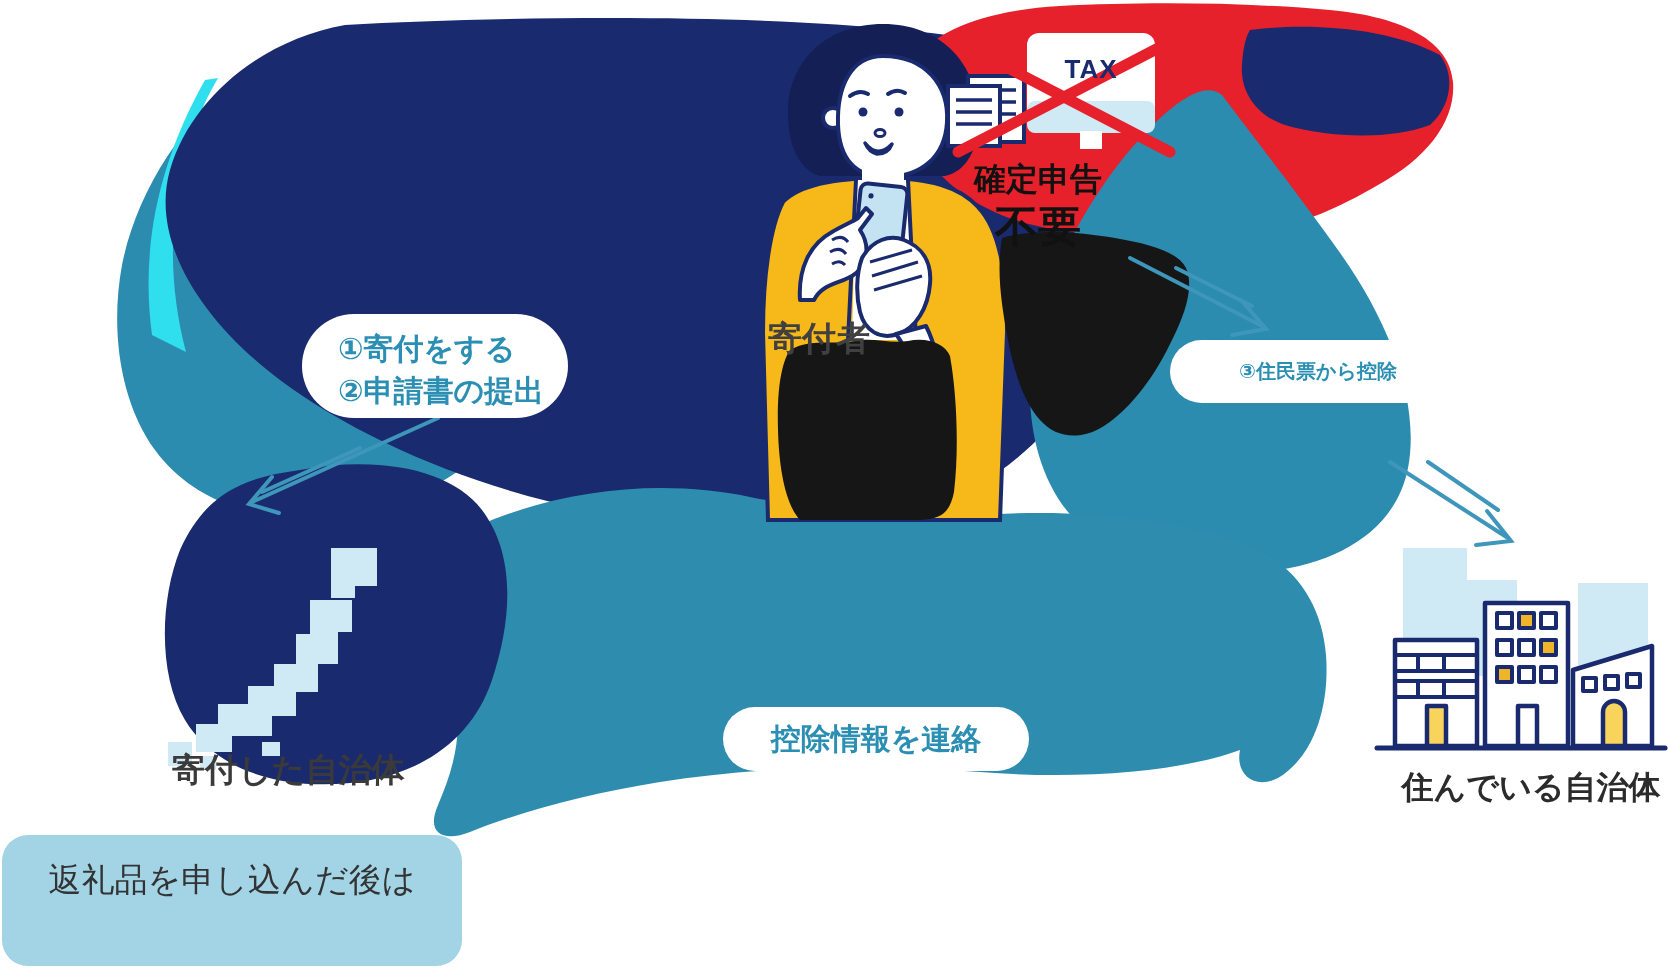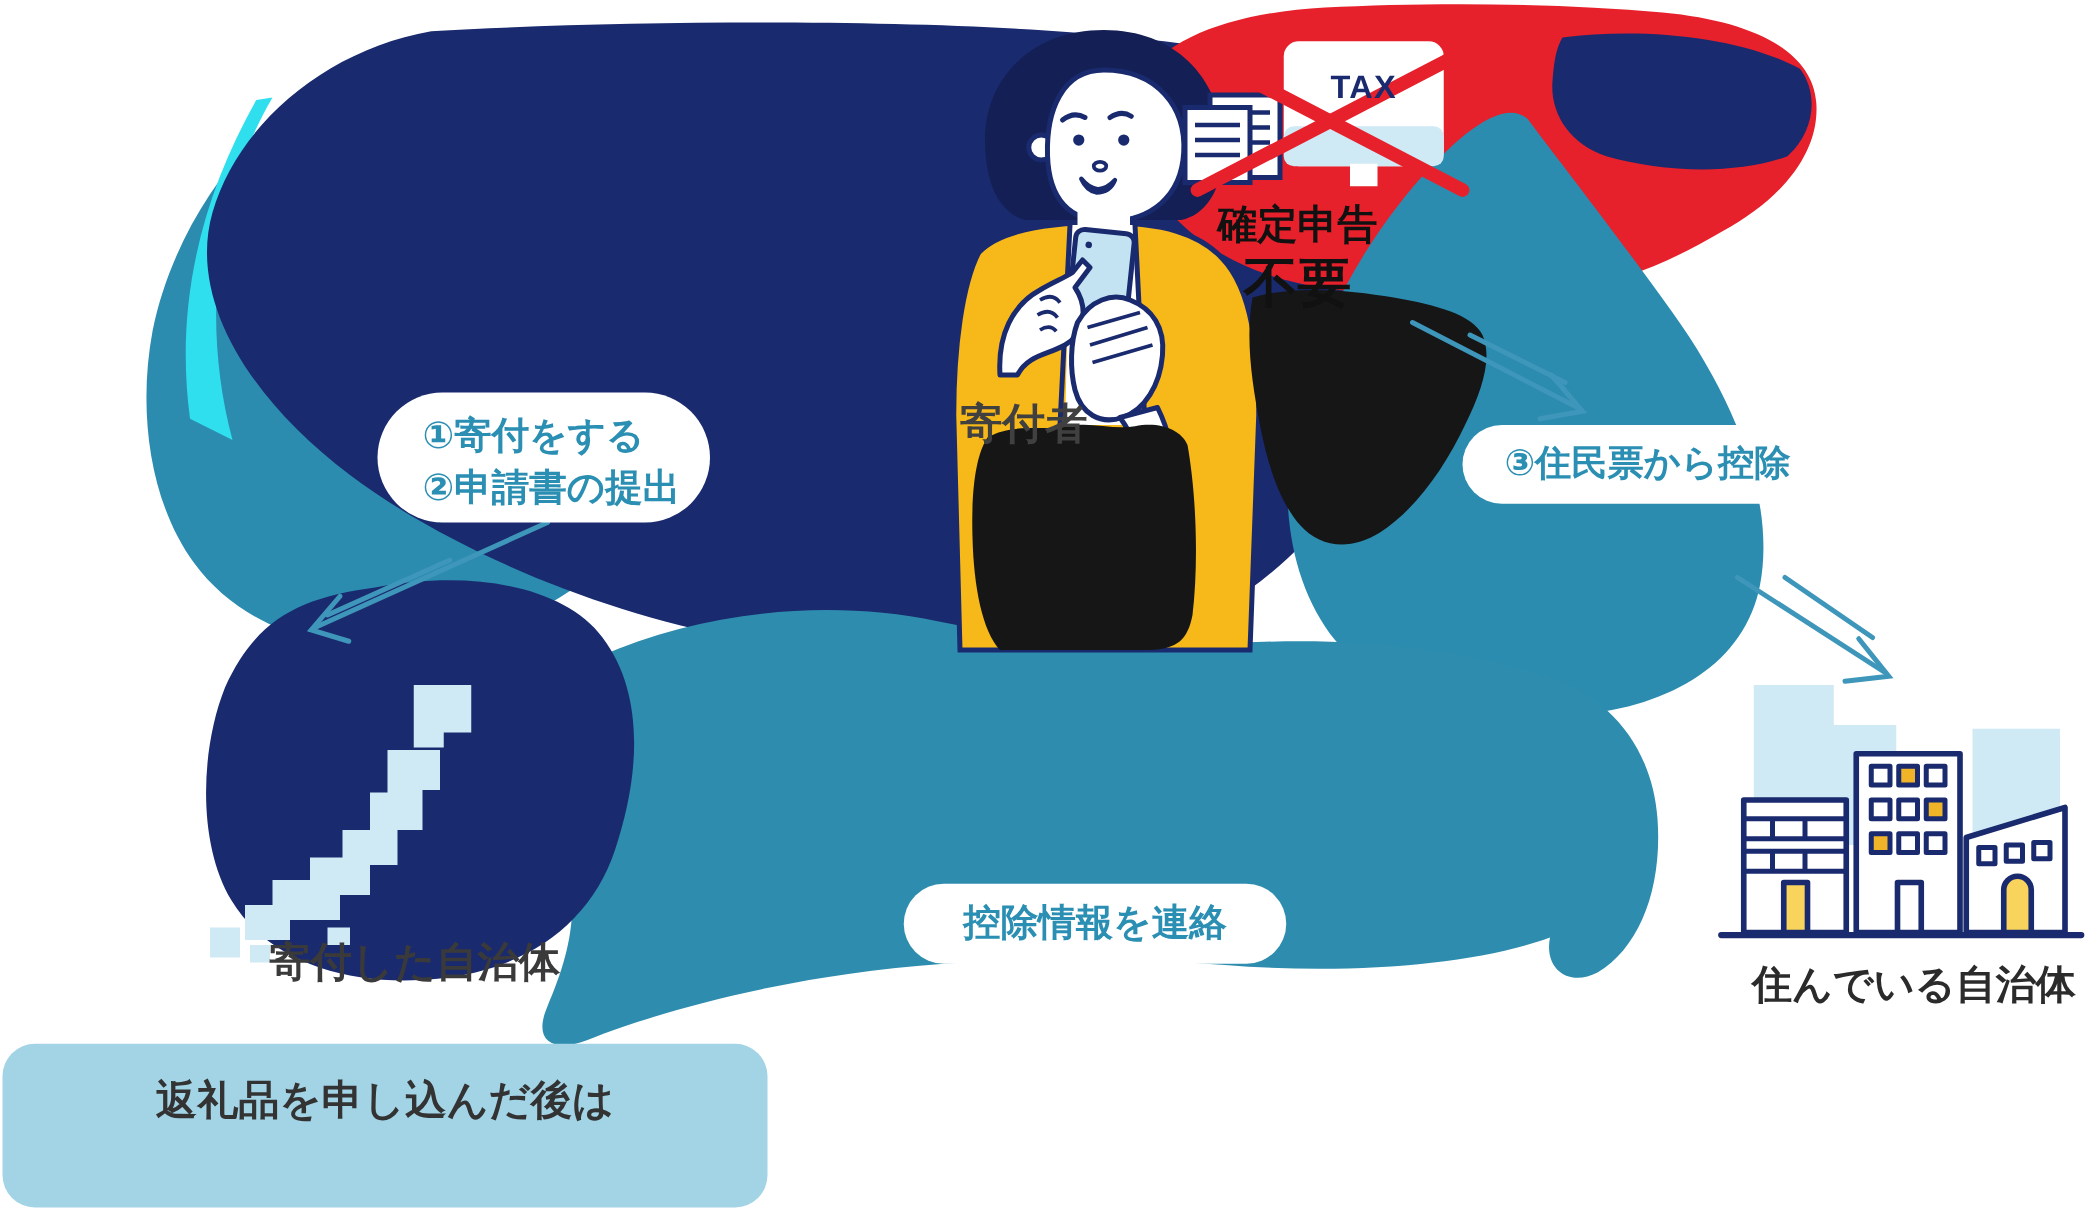--- a/index.html
+++ b/index.html
@@ -8,32 +8,32 @@
     font-family:"Liberation Sans","DejaVu Sans",sans-serif;
   }
   .scene{position:absolute;left:0;top:0;width:1680px;height:970px;}
   .abs{position:absolute;}
   .pill{
     position:absolute;background:#ffffff;border-radius:52px;
     color:#2a8fb3;font-weight:bold;box-sizing:border-box;
   }
   .pill .ln{white-space:nowrap;}
   .pill-left{left:302px;top:314px;width:266px;height:104px;padding:14px 0 0 36px;font-size:30px;line-height:42px;}
-  .pill-right{left:1170px;top:340px;width:296px;height:63px;border-radius:34px;font-size:29px;line-height:63px;text-align:center;}
+  .pill-right{left:1170px;top:340px;width:296px;height:63px;border-radius:34px;font-size:20px;line-height:63px;text-align:center;}
   .pill-bottom{left:723px;top:707px;width:306px;height:64px;border-radius:34px;font-size:30px;line-height:64px;text-align:center;}
   .dark-label{position:absolute;font-weight:bold;color:#111;white-space:nowrap;}
   .donor-label{left:768px;top:316px;width:140px;font-size:34px;text-align:left;color:#404040;}
   .taxnote1{left:958px;top:158px;width:160px;font-size:32px;text-align:center;}
   .taxnote2{left:958px;top:198px;width:160px;font-size:43px;text-align:center;}
-  .map-label{left:172px;top:748px;width:276px;font-size:33px;text-align:right;color:#3a3a3a;}
+  .map-label{left:172px;top:748px;width:276px;font-size:33px;text-align:left;color:#3a3a3a;}
   .bld-label{left:1392px;top:766px;width:278px;font-size:32px;text-align:center;color:#2b2b2b;}
   .tax-word{left:1059px;top:54px;width:64px;font-size:26px;font-weight:bold;color:#1a2a6e;text-align:center;letter-spacing:1px;}
   .callout{
-    position:absolute;left:2px;top:835px;width:612px;height:131px;border-radius:26px;
-    background:#a2d4e6;color:#333;font-weight:bold;font-size:33px;line-height:38px;
+    position:absolute;left:2px;top:835px;width:460px;height:131px;border-radius:26px;
+    background:#a2d4e6;color:#333;font-weight:normal;font-size:33px;line-height:38px;
     text-align:center;padding-top:26px;box-sizing:border-box;
   }
 </style>
 </head>
 <body>
 
 <div class="stage">
 
   <svg class="scene" viewBox="0 0 1680 970">
 

